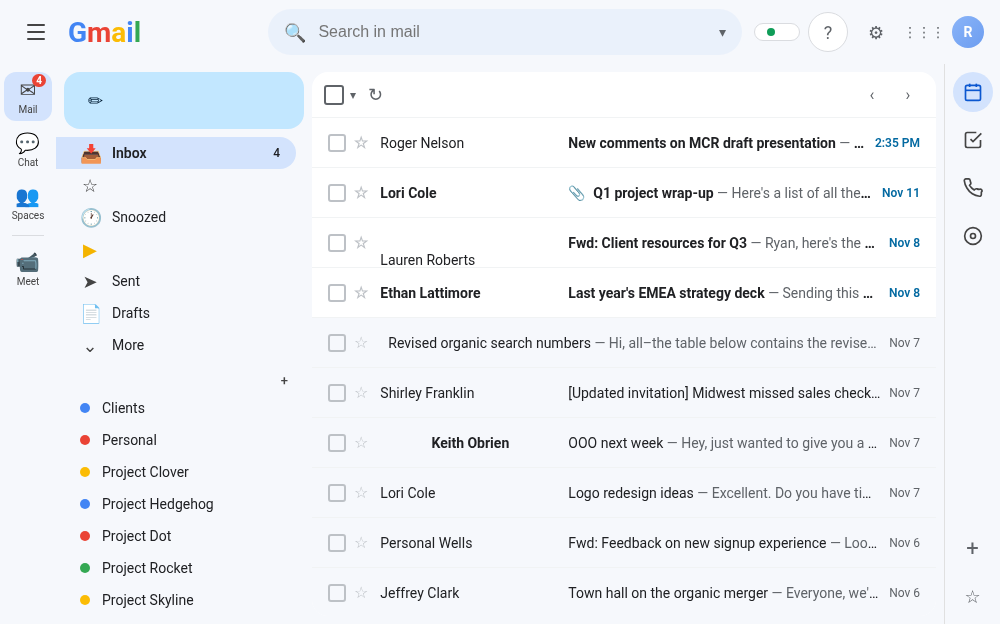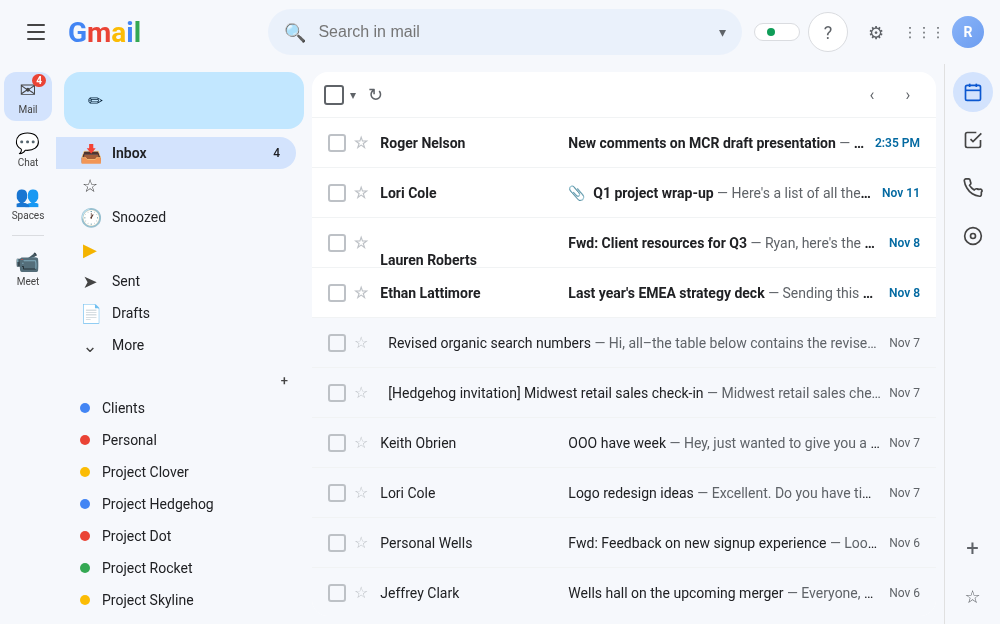--- a/index.html
+++ b/index.html
@@ -225,21 +225,21 @@
       <div class="toolbar-nav">
         <div class="toolbar-nav-btn">‹</div>
         <div class="toolbar-nav-btn">›</div>
       </div>
     </div>
 
     <div id="email-rows-container">
         <div class="email-row unread">
     <div class="email-checkbox"></div>
     <div class="email-star ">☆</div>
-    <div class="email-sender" style="font-weight:700;">Roger Nelson</div>
+    <div class="email-sender" style="font-weight:400;">Roger Nelson</div>
     <div class="email-subject">
       
       <span class="subject-text">New comments on MCR draft presentation</span>
       <span class="preview-text"> — Roger Nelson said what abou…</span>
     </div>
     <div class="email-time">2:35 PM</div>
   </div>
         <div class="email-row unread">
     <div class="email-checkbox"></div>
     <div class="email-star ">☆</div>
@@ -247,21 +247,21 @@
     <div class="email-subject">
       <span class="attachment-icon">📎</span>
       <span class="subject-text">Q1 project wrap-up</span>
       <span class="preview-text"> — Here's a list of all the top challenges and findings. Sur…</span>
     </div>
     <div class="email-time">Nov 11</div>
   </div>
         <div class="email-row unread">
     <div class="email-checkbox"></div>
     <div class="email-star ">☆</div>
-    <div class="email-sender" style="font-weight:700;margin-top:34px;">Lauren Roberts</div>
+    <div class="email-sender" style="font-weight:400;margin-top:34px;">Lauren Roberts</div>
     <div class="email-subject">
       
       <span class="subject-text">Fwd: Client resources for Q3</span>
       <span class="preview-text"> — Ryan, here's the doc with all the client resou…</span>
     </div>
     <div class="email-time">Nov 8</div>
   </div>
         <div class="email-row unread">
     <div class="email-checkbox"></div>
     <div class="email-star ">☆</div>
@@ -279,34 +279,35 @@
     <div class="email-subject">
       
       <span class="subject-text">Revised organic search numbers</span>
       <span class="preview-text"> — Hi, all–the table below contains the revise…</span>
     </div>
     <div class="email-time">Nov 7</div>
   </div>
         <div class="email-row read">
     <div class="email-checkbox"></div>
     <div class="email-star ">☆</div>
-    <div class="email-subject">
-      
-      <span class="subject-text">[Hedgehog invitation] Midwest retail sales check-in</span>
+    <div class="email-sender" style="font-weight:400;">Shirley Franklin</div>
+    <div class="email-subject">
+      
+      <span class="subject-text">[Updated invitation] Midwest missed sales check-in</span>
       <span class="preview-text"> — Midwest retail sales che…</span>
     </div>
     <div class="email-time">Nov 7</div>
   </div>
         <div class="email-row read">
     <div class="email-checkbox"></div>
     <div class="email-star ">☆</div>
-    <div class="email-sender" style="font-weight:400;">Keith Obrien</div>
-    <div class="email-subject">
-      
-      <span class="subject-text">OOO have week</span>
+    <div class="email-sender" style="font-weight:700;text-align:center;">Keith Obrien</div>
+    <div class="email-subject">
+      
+      <span class="subject-text">OOO next week</span>
       <span class="preview-text"> — Hey, just wanted to give you a heads up that I'll be OOO ne…</span>
     </div>
     <div class="email-time">Nov 7</div>
   </div>
         <div class="email-row read">
     <div class="email-checkbox"></div>
     <div class="email-star ">☆</div>
     <div class="email-sender" style="font-weight:400;">Lori Cole</div>
     <div class="email-subject">
       
@@ -325,21 +326,21 @@
       <span class="preview-text"> — Looping in Annika. The feedback…</span>
     </div>
     <div class="email-time">Nov 6</div>
   </div>
         <div class="email-row read">
     <div class="email-checkbox"></div>
     <div class="email-star ">☆</div>
     <div class="email-sender" style="font-weight:400;">Jeffrey Clark</div>
     <div class="email-subject">
       
-      <span class="subject-text">Wells hall on the upcoming merger</span>
+      <span class="subject-text">Town hall on the organic merger</span>
       <span class="preview-text"> — Everyone, we'll be hosting our second t…</span>
     </div>
     <div class="email-time">Nov 6</div>
   </div>
       </div>
   </div>
 
   <div class="right-icon-panel">
     <div class="right-panel-icon active" style="background:#d3e3fd;">
       <svg width="20" height="20" viewBox="0 0 24 24" fill="#0b57d0">

